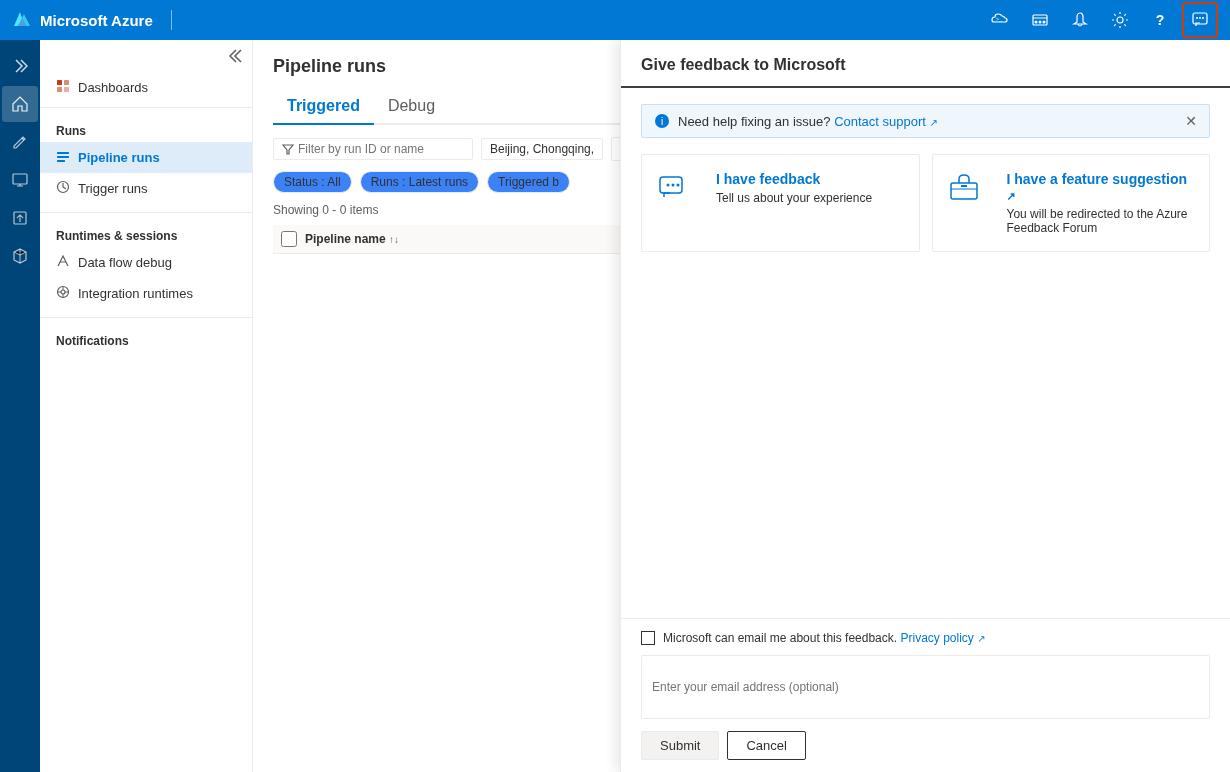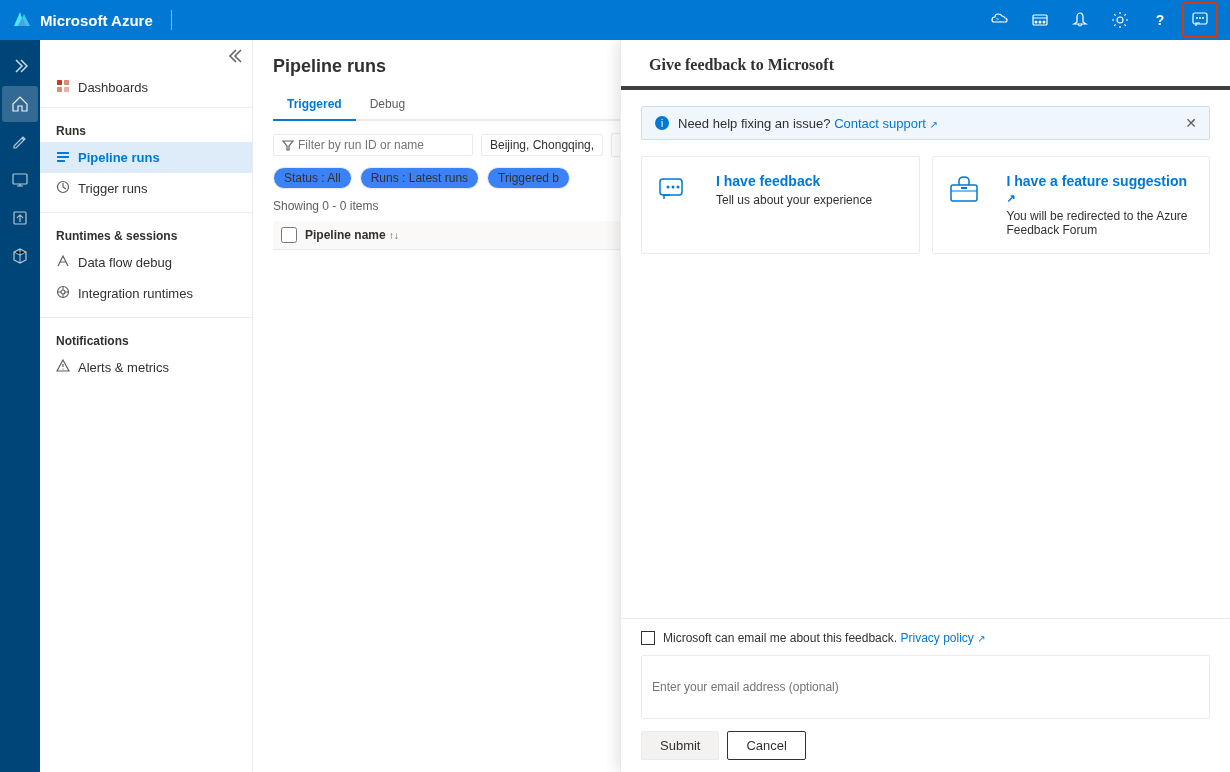--- a/index.html
+++ b/index.html
@@ -62,21 +62,21 @@
     
     .main-content {
       flex: 1; overflow: hidden; position: relative; background: white;
     }
 
     
     .pipeline-panel { padding: 16px 20px; height: 100%; overflow-y: auto; }
     .page-title { font-size: 18px; font-weight: 600; color: #323130; margin-bottom: 12px; }
     .tabs { display: flex; gap: 0; border-bottom: 2px solid #edebe9; margin-bottom: 12px; }
     .tab {
-      padding: 8px 14px; cursor: pointer; font-size: 12px; color: #605e5c;
+      padding: 8px 14px; cursor: pointer; font-size: 16px; color: #605e5c;
       border-bottom: 2px solid transparent; margin-bottom: -2px;
     }
     .tab.active { color: #0078d4; border-bottom-color: #0078d4; font-weight: 600; }
     .toolbar { display: flex; gap: 8px; margin-bottom: 10px; align-items: center; flex-wrap: wrap; }
     .toolbar-btn {
       display: flex; align-items: center; gap: 4px;
       padding: 4px 10px; border: 1px solid #edebe9; background: white;
       border-radius: 2px; cursor: pointer; font-size: 12px; color: #323130;
     }
     .filter-input {
@@ -106,23 +106,22 @@
     .col-runstart { flex: 1; font-size: 12px; font-weight: 600; color: #323130; }
 
     
     .feedback-overlay {
       position: absolute; top: 0; right: 0; width: 610px; height: 100%;
       background: white; border-left: 1px solid #edebe9;
       box-shadow: -4px 0 12px rgba(0,0,0,0.1);
       display: flex; flex-direction: column; z-index: 100;
     }
     .feedback-header {
-      padding: 16px 20px 12px 28px;
-      border-bottom: 4px solid #404040;
-      font-family: Liberation Serif, serif;
+      padding: 16px 20px 12px 20px;
+      border-bottom: 2px solid #404040;
     }
     .feedback-title { font-size: 16px; font-weight: 600; color: #323130; }
     .feedback-body { flex: 1; padding: 16px 20px; overflow-y: auto; }
     .info-banner {
       display: flex; align-items: center; gap: 8px;
       background: #eff6fc; border: 1px solid #c7e0f4; border-radius: 2px;
       padding: 8px 12px; margin-bottom: 16px; position: relative;
     }
     .info-banner-text { font-size: 13px; color: #323130; flex: 1; }
     .info-banner-link { color: #0078d4; text-decoration: none; cursor: pointer; }
@@ -332,30 +331,20 @@
             <path d="M7 1.5 L7 5 M7 9 L7 12.5 M1.5 7 L5 7 M9 7 L12.5 7" stroke="#605e5c" stroke-width="1"></path>
           </svg>
         </span>
         <span>Integration runtimes</span>
       </div>
     </div>
     <div class="sidebar-separator"></div>
 
     <div class="sidebar-section">
       <div class="sidebar-section-header">Notifications</div>
-      <div class="sidebar-item">
-        <span class="sidebar-item-icon">
-          <svg width="14" height="14" viewBox="0 0 14 14">
-            <path d="M7 1 L13 12 L1 12Z" fill="none" stroke="#605e5c" stroke-width="1.2"></path>
-            <path d="M7 5 L7 8" stroke="#605e5c" stroke-width="1.2"></path>
-            <circle cx="7" cy="10" r="0.6" fill="#605e5c"></circle>
-          </svg>
-        </span>
-        <span>Alerts &amp; metrics</span>
-      </div>
     </div>
   </div>
 
   <div class="main-content">
     <div class="pipeline-panel">
       <div class="page-title">Pipeline runs</div>
       <div class="tabs">
         <div class="tab active">Triggered</div>
         <div class="tab">Debug</div>
       </div>

